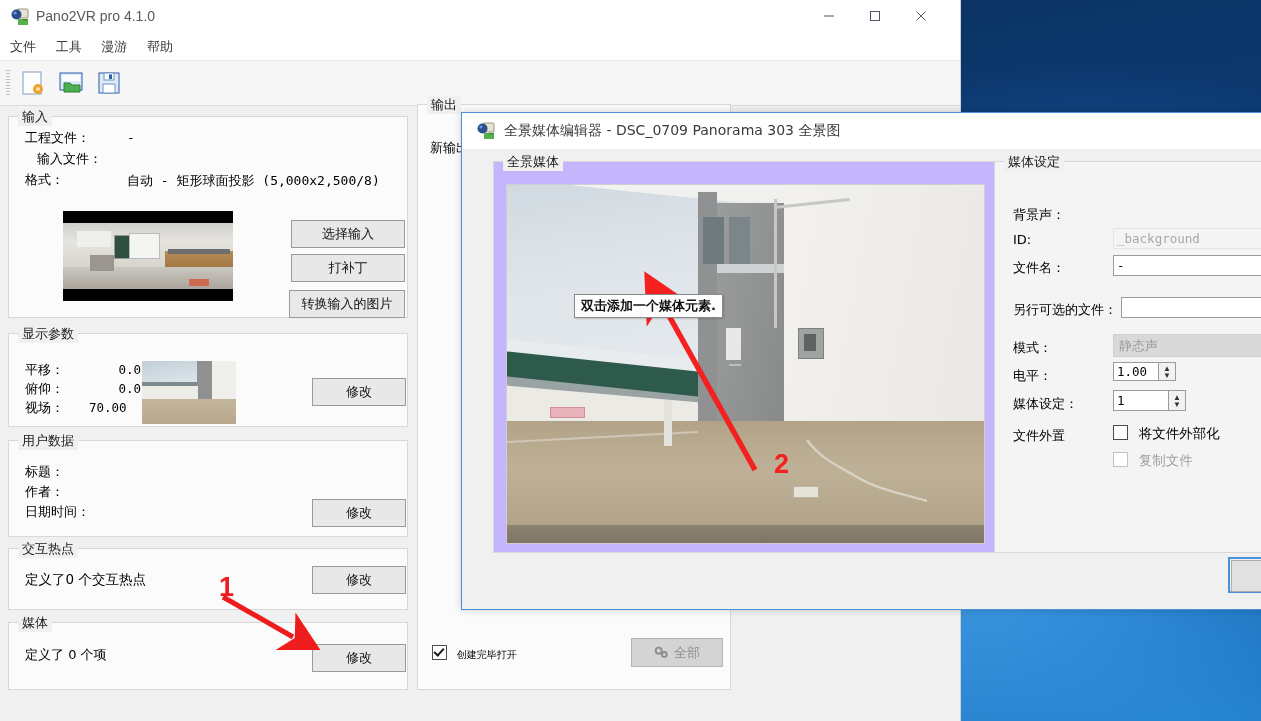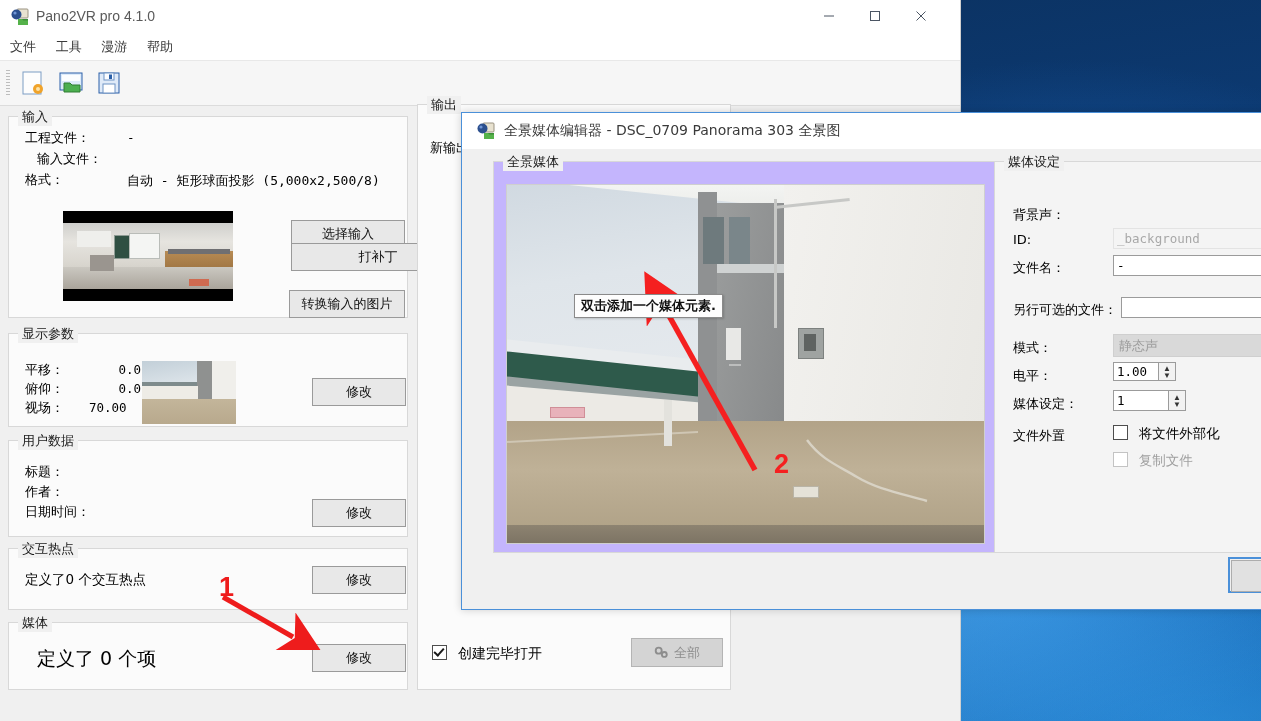--- a/index.html
+++ b/index.html
@@ -201,21 +201,21 @@
       <div style="position:absolute;left:30%;top:24px;width:18%;height:22px;background:#2f4f42;border:1px solid #8e9b94;"></div>
       <div style="position:absolute;left:39%;top:22px;width:17%;height:24px;background:#f4f5f3;border:1px solid #b9bcb8;"></div>
       <div style="position:absolute;left:60%;top:40px;width:40%;height:32px;background:linear-gradient(180deg,#b78b54,#8d6435);"></div>
       <div style="position:absolute;left:62%;top:38px;width:36%;height:5px;background:#6f6f72;"></div>
       <div style="position:absolute;left:0;top:56px;width:100%;height:22px;background:linear-gradient(180deg,#cbc8c1,#aaa49b);"></div>
       <div style="position:absolute;left:16%;top:44px;width:14%;height:16px;background:#9a958f;"></div>
       <div style="position:absolute;left:74%;top:68px;width:12%;height:7px;background:#cf6a50;"></div>
     </div>
 
     <div class="btn" style="position:absolute;left:282px;top:103px;width:112px;height:26px;">选择输入</div>
-    <div class="btn" style="position:absolute;left:282px;top:126px;width:112px;height:26px;padding-left:30px;">打补丁</div>
+    <div class="btn" style="position:absolute;left:282px;top:137px;width:112px;height:26px;">打补丁</div>
     <div class="btn" style="position:absolute;left:280px;top:173px;width:114px;height:26px;">转换输入的图片</div>
   </div>
 
   <div class="group" style="left:8px;top:333px;width:398px;height:92px;">
     <div class="legend cn">显示参数</div>
 
     <div class="lbl cn" style="left:16px;top:27px;">平移：</div>
     <div class="val" style="left:86px;top:28px;width:46px;text-align:right;">0.0</div>
     <div class="lbl cn" style="left:16px;top:46px;">俯仰：</div>
     <div class="val" style="left:86px;top:47px;width:46px;text-align:right;">0.0</div>
@@ -243,29 +243,29 @@
   </div>
 
   <div class="group" style="left:8px;top:548px;width:398px;height:60px;">
     <div class="legend cn">交互热点</div>
     <div class="lbl cn" style="left:16px;top:22px;font-size:13.5px;">定义了0 个交互热点</div>
     <div class="btn" style="position:absolute;left:303px;top:17px;width:92px;height:26px;">修改</div>
   </div>
 
   <div class="group" style="left:8px;top:622px;width:398px;height:66px;">
     <div class="legend cn">媒体</div>
-    <div class="lbl cn" style="left:28px;top:23px;font-size:19px;">定义了 0 个项</div>
+    <div class="lbl cn" style="left:16px;top:23px;font-size:13px;">定义了 0 个项</div>
     <div class="btn" style="position:absolute;left:303px;top:21px;width:92px;height:26px;">修改</div>
   </div>
 
   <div class="group" style="left:417px;top:104px;width:312px;height:584px;">
     <div class="legend cn">输出</div>
     <div class="lbl cn" style="left:12px;top:34px;">新输出</div>
 
-    <div style="position:absolute;left:14px;top:540px;font-size:14px;" class="cn">
+    <div style="position:absolute;left:14px;top:540px;font-size:10px;" class="cn">
       <span class="cbx on"></span>
       <span style="margin-left:7px;">创建完毕打开</span>
     </div>
 
     <div class="btn" style="position:absolute;left:213px;top:533px;width:90px;height:27px;background:#d4d4d4;border-color:#b4b4b4;color:#8d8d8d;">
       <svg width="15" height="15" viewBox="0 0 16 16" style="margin-right:5px;">
         <circle cx="5" cy="6" r="3.2" fill="none" stroke="#8d8d8d" stroke-width="2"></circle>
         <circle cx="11" cy="10" r="2.6" fill="none" stroke="#8d8d8d" stroke-width="2"></circle>
       </svg>
       <span class="cn">全部</span>

